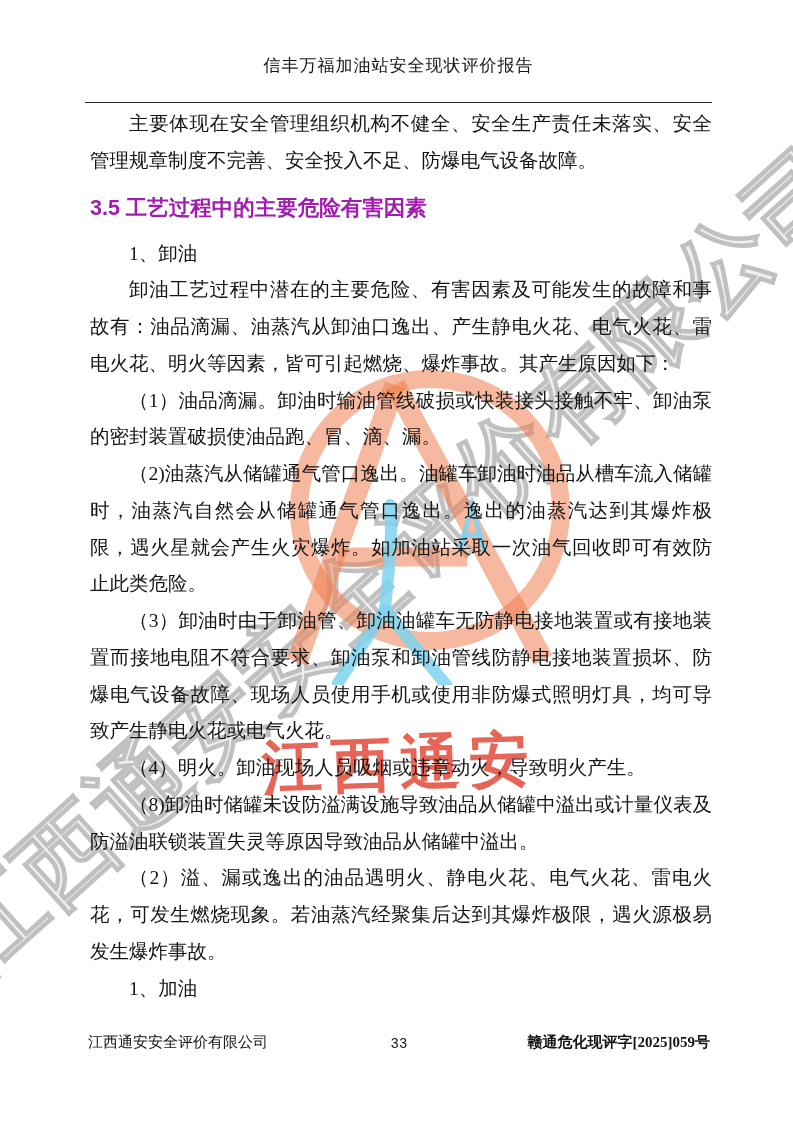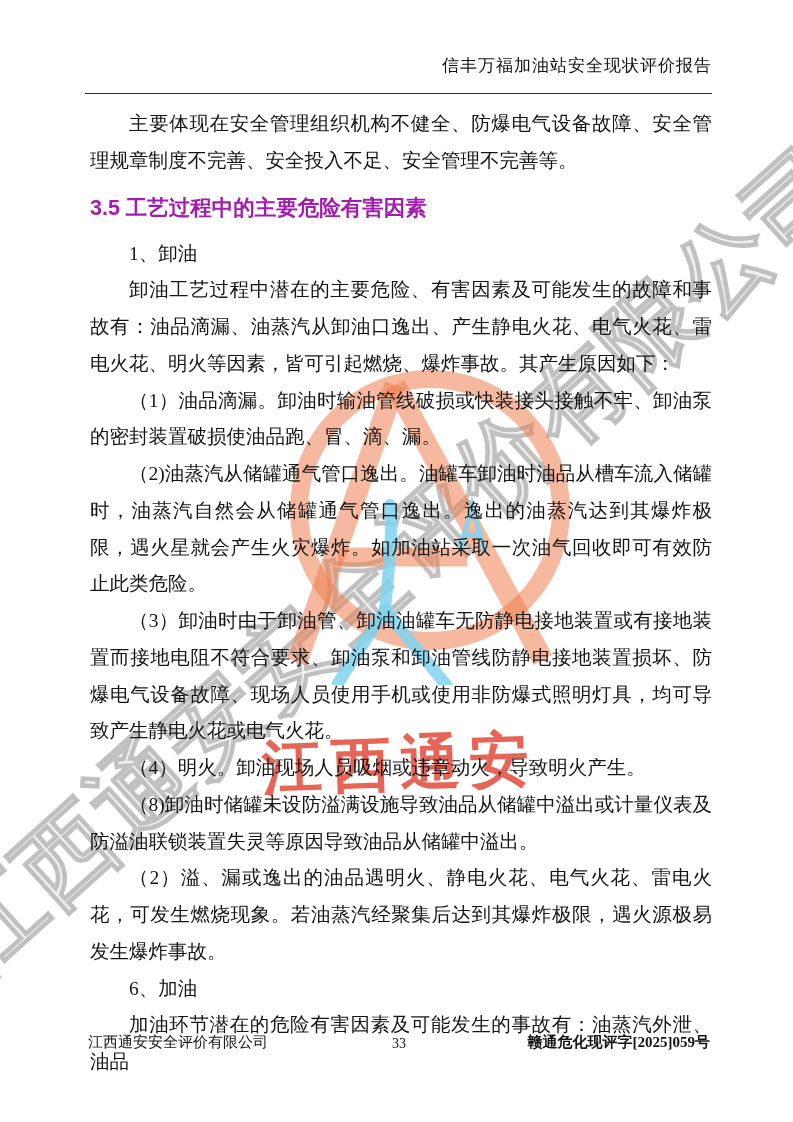--- a/index.html
+++ b/index.html
@@ -22,39 +22,39 @@
     position:absolute;left:262px;top:724px;
     font-size:60px;font-weight:bold;letter-spacing:9px;
     color:rgba(224,58,40,0.78);
     transform:rotate(-2deg);
     font-family:"Liberation Serif","DejaVu Serif",serif;
   }
   .wm-logo{position:absolute;left:250px;top:355px;}
   
   .page-header{
     position:absolute;top:54px;left:85px;width:627px;z-index:1;
-    text-align:right;font-size:17px;letter-spacing:1px;
-    padding-bottom:16px;border-bottom:1.6px solid #2a2a2a;
+    text-align:center;font-size:17px;letter-spacing:1px;
+    padding-bottom:25px;border-bottom:1.6px solid #2a2a2a;
   }
   .content{
     position:absolute;top:106px;left:90px;width:622px;z-index:1;
     font-size:19.5px;line-height:36.75px;text-align:justify;
   }
   .para{margin:0;text-indent:2em;}
   .section-heading{
     margin:12px 0 12px;text-indent:0;
     font-family:Liberation Sans, sans-serif;
     font-weight:bold;font-size:21.5px;line-height:32px;color:#a21caf;
   }
   .page-footer{
     position:absolute;left:88px;right:83px;top:1032px;z-index:1;
     font-size:15px;line-height:20px;
   }
   .footer-company{position:absolute;left:0;top:0;}
-  .footer-page{position:absolute;left:50%;top:2px;transform:translateX(-50%);font-size:14px;}
+  .footer-page{position:absolute;left:50%;top:2px;transform:translateX(-50%);font-size:14px;font-family:Liberation Mono, monospace;}
   .footer-docno{position:absolute;right:0;top:0;font-weight:bold;}
 </style>
 </head>
 <body>
 
 <div class="wm-layer">
   <div class="wm-diagonal">江西通安安全评价有限公司</div>
 
   <svg class="wm-logo" width="330" height="330" viewBox="0 0 330 330" aria-hidden="true">
     <g stroke="#ee8050" stroke-opacity="0.55" fill="none" stroke-linecap="butt">
@@ -71,37 +71,36 @@
       <path d="M214,180 L230,180" stroke-width="5"></path>
     </g>
   </svg>
 
   <div class="wm-stamp">江西通安</div>
 </div>
 
 <div class="page-header">信丰万福加油站安全现状评价报告</div>
 
 <div class="content">
-  <p class="para">主要体现在安全管理组织机构不健全、防爆电气设备故障、安全管理规章制度不完善、安全投入不足、安全管理不完善等。</p>
+  <p class="para">主要体现在安全管理组织机构不健全、安全生产责任未落实、安全管理规章制度不完善、安全投入不足、防爆电气设备故障。</p>
 
   <h2 class="section-heading">3.5 工艺过程中的主要危险有害因素</h2>
 
   <p class="para">1、卸油</p>
 
   <p class="para">卸油工艺过程中潜在的主要危险、有害因素及可能发生的故障和事故有：油品滴漏、油蒸汽从卸油口逸出、产生静电火花、电气火花、雷电火花、明火等因素，皆可引起燃烧、爆炸事故。其产生原因如下：</p>
 
   <p class="para">（1）油品滴漏。卸油时输油管线破损或快装接头接触不牢、卸油泵的密封装置破损使油品跑、冒、滴、漏。</p>
   <p class="para">（2)油蒸汽从储罐通气管口逸出。油罐车卸油时油品从槽车流入储罐时，油蒸汽自然会从储罐通气管口逸出。逸出的油蒸汽达到其爆炸极限，遇火星就会产生火灾爆炸。如加油站采取一次油气回收即可有效防止此类危险。</p>
   <p class="para">（3）卸油时由于卸油管、卸油油罐车无防静电接地装置或有接地装置而接地电阻不符合要求、卸油泵和卸油管线防静电接地装置损坏、防爆电气设备故障、现场人员使用手机或使用非防爆式照明灯具，均可导致产生静电火花或电气火花。</p>
   <p class="para">（4）明火。卸油现场人员吸烟或违章动火，导致明火产生。</p>
   <p class="para">（8)卸油时储罐未设防溢满设施导致油品从储罐中溢出或计量仪表及防溢油联锁装置失灵等原因导致油品从储罐中溢出。</p>
   <p class="para">（2）溢、漏或逸出的油品遇明火、静电火花、电气火花、雷电火花，可发生燃烧现象。若油蒸汽经聚集后达到其爆炸极限，遇火源极易发生爆炸事故。</p>
 
-  <p class="para">6、加油</p>
+  <p class="para">1、加油</p>
 
-  <p class="para">加油环节潜在的危险有害因素及可能发生的事故有：油蒸汽外泄、油品</p>
 </div>
 
 <div class="page-footer">
   <span class="footer-company">江西通安安全评价有限公司</span>
   <span class="footer-page">33</span>
   <span class="footer-docno">赣通危化现评字[2025]059号</span>
 </div>
 
 </body></html>

